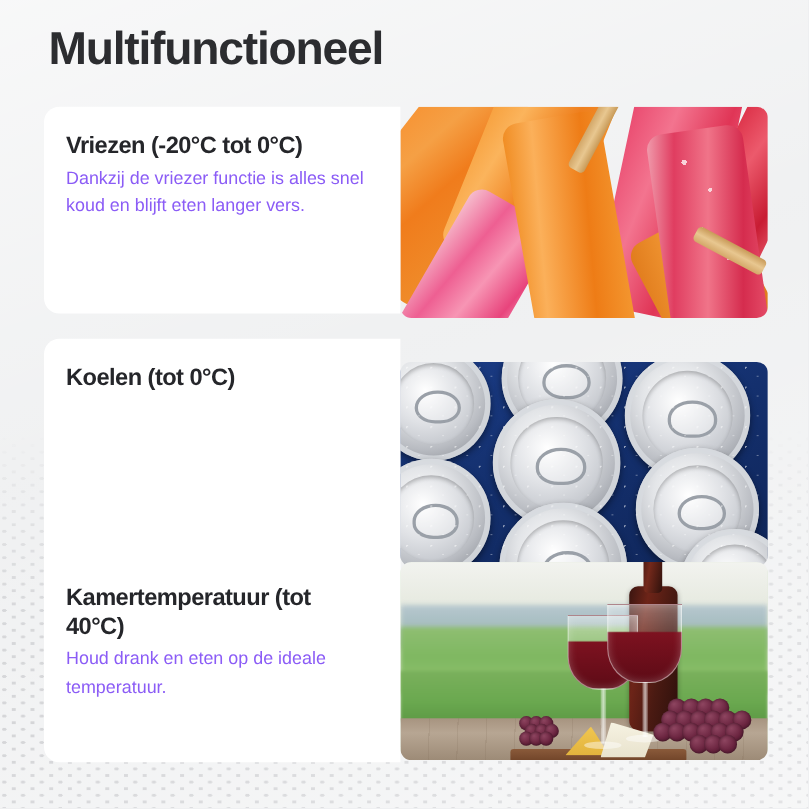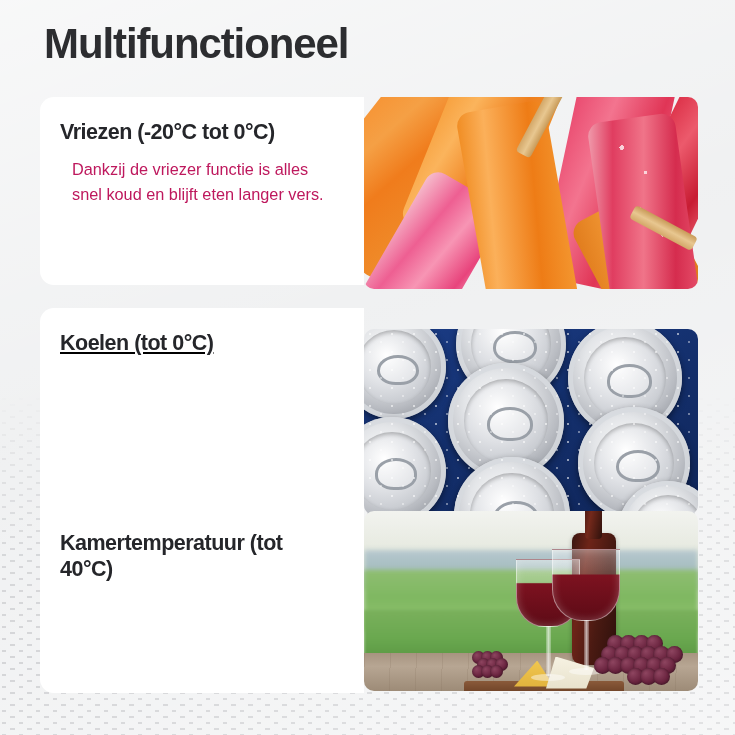--- a/index.html
+++ b/index.html
@@ -73,44 +73,44 @@
   .card-title {
     font-size: 21.5px;
     font-weight: bold;
     letter-spacing: -0.5px;
     color: #25262a;
     line-height: 1.22;
     margin: 0 0 5px 0;
   }
   .card-body {
     font-size: 16.3px;
-    color: #be185d;
+    color: #8b5cf6;
     line-height: 1.55;
-    margin: 12px;
+    margin: 0;
     max-width: 285px;
   }
   .card-media {
     width: 334px;
     border-radius: 10px;
     overflow: hidden;
     position: relative;
     align-self: center;
   }
   .card-media .photo {
     position: absolute;
     inset: 0;
   }
 
   
   #card-1 { left: 40px; top: 97px; }
   #card-1 .card-text { height: 188px; }
   #card-1 .card-media { height: 192px; }
 
   #card-2 { left: 40px; top: 308px; }
-  #card-2 .card-text { height: 228px; text-decoration: underline; }
+  #card-2 .card-text { height: 228px; }
   #card-2 .card-media { height: 186px; }
 
   #card-3 { left: 40px; top: 508px; }
   #card-3 .card-text { height: 185px; }
   #card-3 .card-media { height: 180px; }
 
   
   .photo-popsicles {
     background:
       radial-gradient(ellipse 36px 95px at 18% 72%, #f0457c 0%, #f7budget 0%, rgba(0,0,0,0) 0%),
@@ -368,20 +368,21 @@
         <div class="can c7"></div>
         <div class="can c8"></div>
         <div class="drops"></div>
       </div>
     </div>
   </div>
 
   <div class="card" id="card-3">
     <div class="card-text">
       <p class="card-title">Kamertemperatuur (tot 40°C)</p>
+      <p class="card-body">Houd drank en eten op de ideale temperatuur.</p>
     </div>
     <div class="card-media">
       <div class="photo photo-wine photo-blur-soft">
         <div class="sky"></div>
         <div class="hills-far"></div>
         <div class="hills-mid"></div>
         <div class="hills-near"></div>
         <div class="table"></div>
         <div class="board"></div>
         <div class="bottle"></div>

